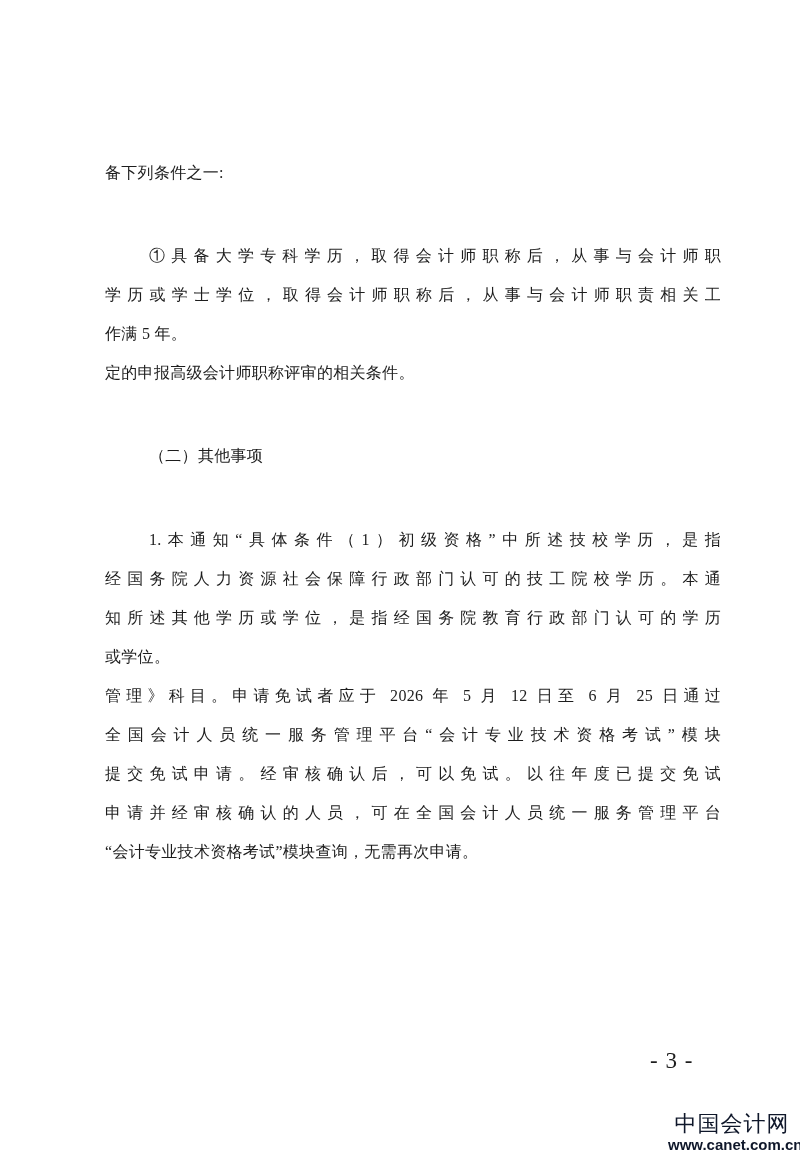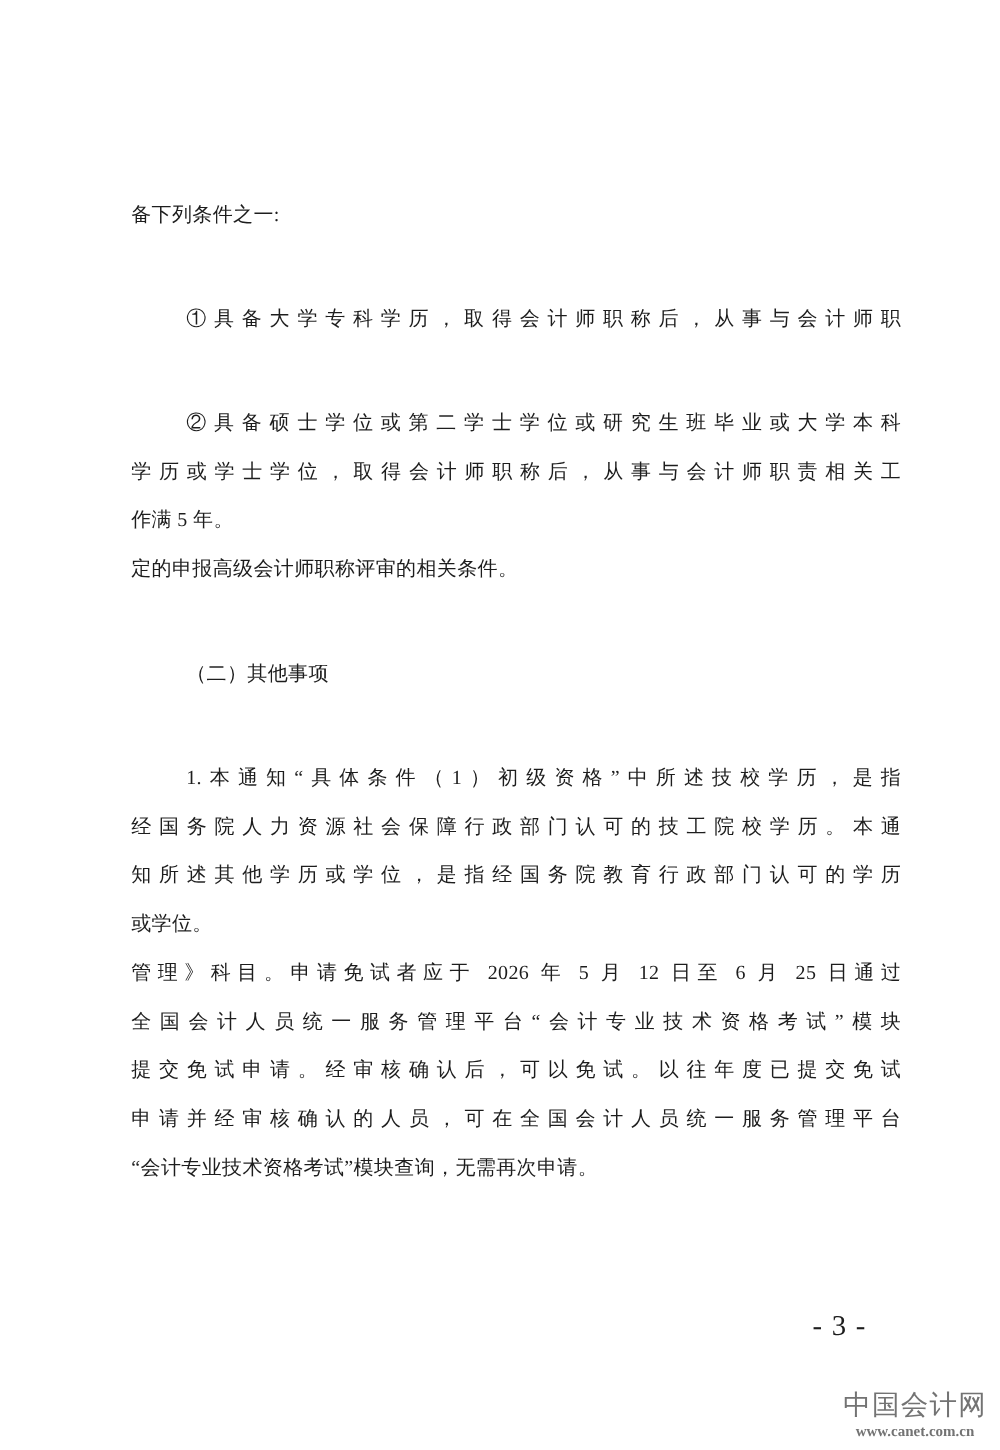--- a/index.html
+++ b/index.html
@@ -45,47 +45,46 @@
     letter-spacing: 1px;
     color: #1d1d1d;
     white-space: pre;
   }
   .watermark {
     position: absolute;
     left: 668px;
     top: 1110px;
     width: 128px;
     text-align: center;
-    color: #737373;
+    color: #0f172a;
     user-select: none;
   }
   .wm-name {
     font-size: 22px;
     line-height: 28px;
     letter-spacing: 1px;
     white-space: nowrap;
     font-family: "Liberation Serif", "DejaVu Serif", serif;
   }
   .wm-url {
-    font-size: 12px;
+    font-size: 15px;
     line-height: 14px;
     font-weight: bold;
-    font-family: Liberation Serif, serif;
+    font-family: Liberation Sans, sans-serif;
     white-space: nowrap;
   }
 </style>
 </head>
 <body>
 
 <div class="page">
 
   <div class="text-block" id="text-block">
       <div class="line">备下列条件之一:</div>
       <div class="line indent justify">①具备大学专科学历，取得会计师职称后，从事与会计师职</div>
-      <div class="line indent justify">②具备硕士学位或第二学士学位或研究生班毕业或大学本科</div>
       <div class="line justify">学历或学士学位，取得会计师职称后，从事与会计师职责相关工</div>
       <div class="line">作满 5 年。</div>
       <div class="line">定的申报高级会计师职称评审的相关条件。</div>
       <div class="line indent">（二）其他事项</div>
       <div class="line indent justify">1.本通知“具体条件（1）初级资格”中所述技校学历，是指</div>
       <div class="line justify">经国务院人力资源社会保障行政部门认可的技工院校学历。本通</div>
       <div class="line justify">知所述其他学历或学位，是指经国务院教育行政部门认可的学历</div>
       <div class="line">或学位。</div>
       <div class="line justify">管理》科目。申请免试者应于 2026 年 5 月 12 日至 6 月 25 日通过</div>
       <div class="line justify">全国会计人员统一服务管理平台“会计专业技术资格考试”模块</div>

